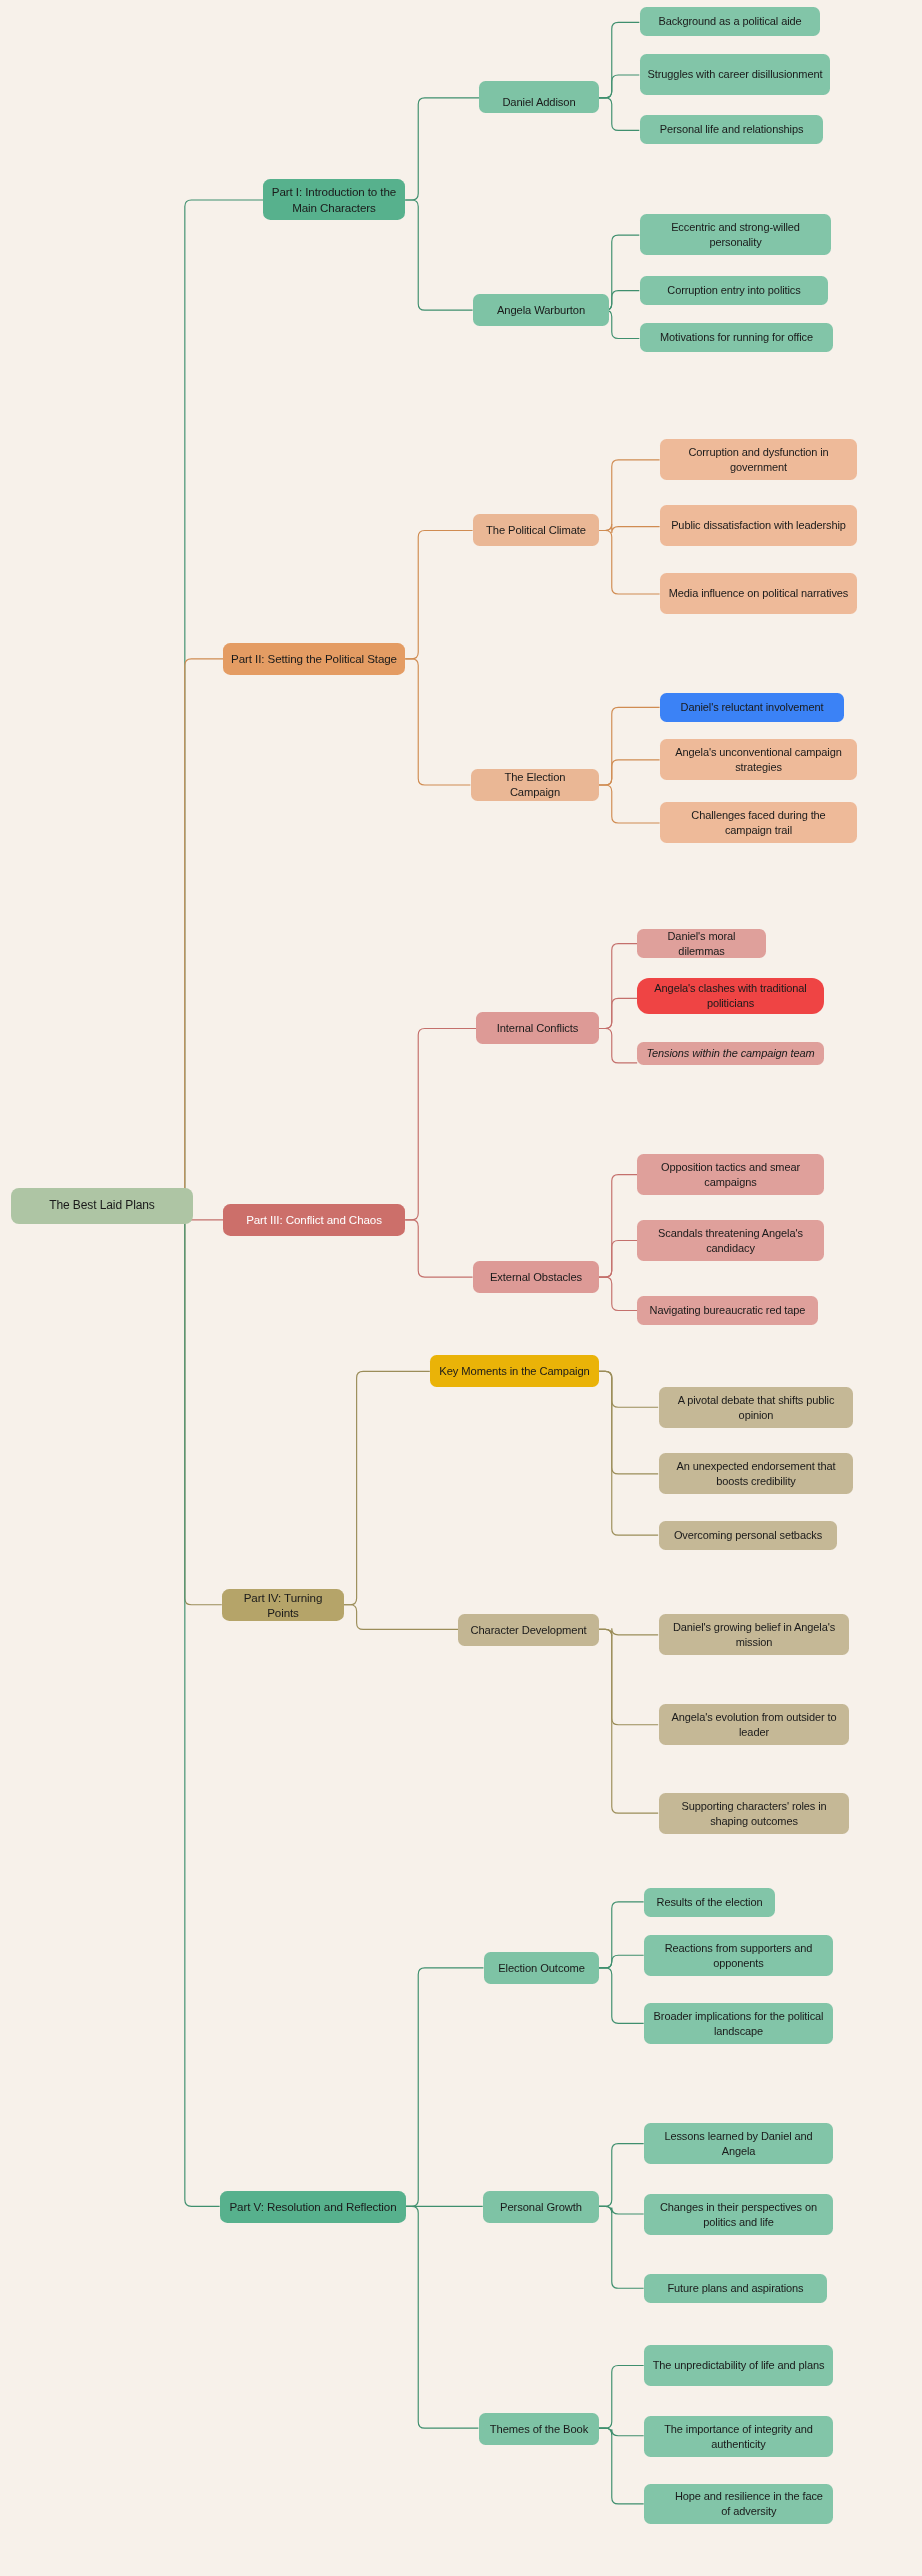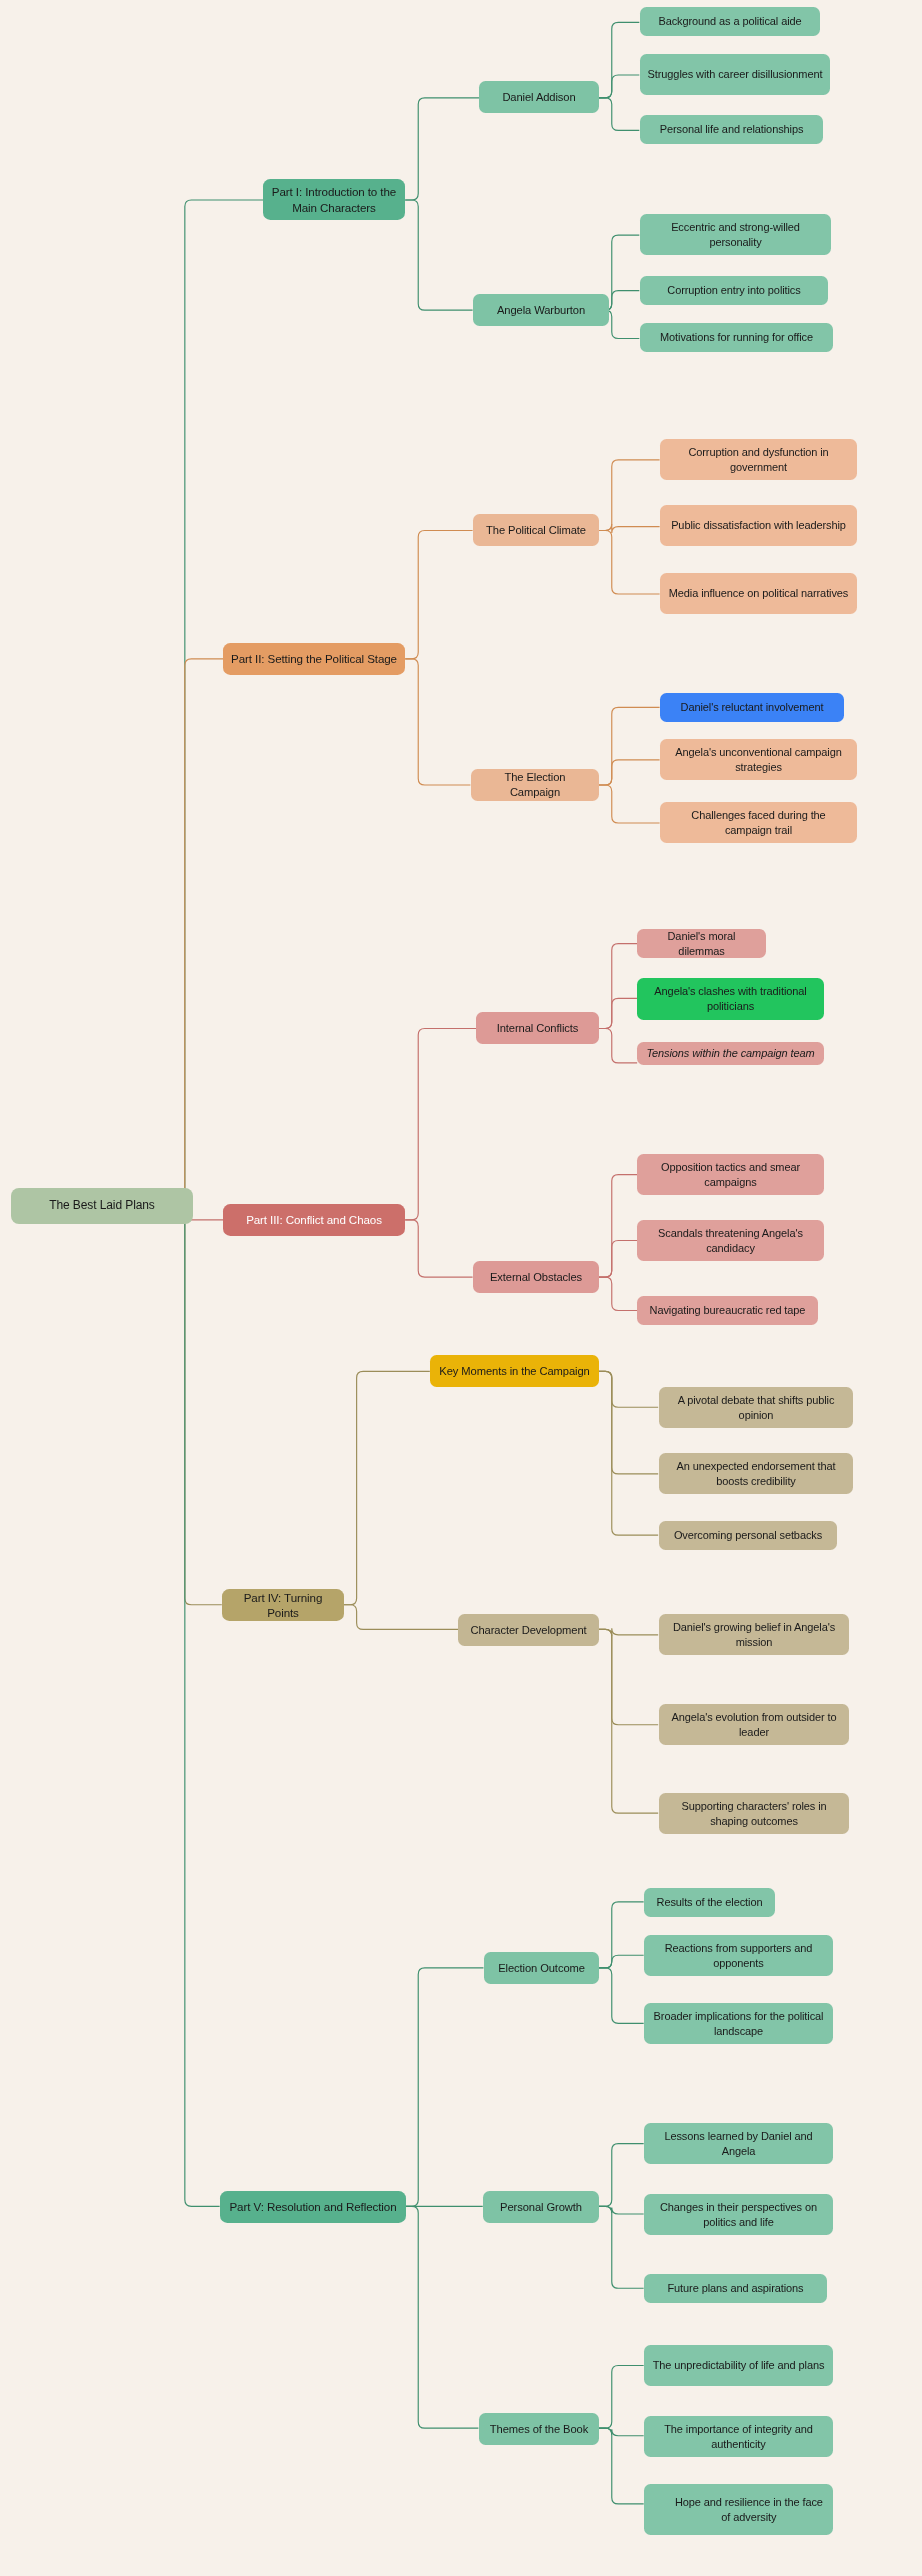--- a/index.html
+++ b/index.html
@@ -87,21 +87,21 @@
       <path d="M 826 3349 L 835 3349 Q 844 3349 844 3358 L 844 3350.5 Q 844 3359.5 853 3359.5 L 888 3359.5" fill="none" stroke="#3f8f6e" stroke-width="1.6"></path>
       <path d="M 826 3349 L 835 3349 Q 844 3349 844 3358 L 844 3444.5 Q 844 3453.5 853 3453.5 L 888 3453.5" fill="none" stroke="#3f8f6e" stroke-width="1.6"></path>
     </svg>
   <div id="nodes">
       <div class="node root" style="left: 11px; top: 1188px; width: 182px; height: 36px; background: rgb(174, 197, 164);">
         <span>The Best Laid Plans</span>
       </div>
       <div class="node lvl1" style="left: 263px; top: 179px; width: 142px; height: 41px; background: rgb(87, 177, 141);">
         <span>Part I: Introduction to the Main Characters</span>
       </div>
-      <div class="node lvl2" style="left: 479px; top: 81px; width: 120px; height: 32px; background: rgb(126, 195, 165);">
+      <div class="node lvl2" style="left: 479px; top: 81px; width: 120px; height: 32px; background: rgb(126, 195, 165); align-items: flex-end;">
         <span>Daniel Addison</span>
       </div>
       <div class="node lvl3" style="left: 640px; top: 7.3px; width: 180px; height: 29px; background: rgb(130, 197, 168);">
         <span>Background as a political aide</span>
       </div>
       <div class="node lvl3" style="left: 640px; top: 54px; width: 190px; height: 41px; background: rgb(130, 197, 168);">
         <span>Struggles with career disillusionment</span>
       </div>
       <div class="node lvl3" style="left: 640px; top: 115px; width: 183px; height: 29px; background: rgb(130, 197, 168);">
         <span>Personal life and relationships</span>
@@ -147,21 +147,21 @@
       </div>
       <div class="node lvl1 white-text" style="left: 223px; top: 1204px; width: 182px; height: 32px; background: rgb(204, 111, 106);">
         <span>Part III: Conflict and Chaos</span>
       </div>
       <div class="node lvl2" style="left: 476px; top: 1012px; width: 123px; height: 32px; background: rgb(221, 154, 150);">
         <span>Internal Conflicts</span>
       </div>
       <div class="node lvl3" style="left: 637px; top: 929px; width: 129px; height: 29px; background: rgb(223, 160, 155);">
         <span>Daniel's moral dilemmas</span>
       </div>
-      <div class="node lvl3" style="left: 637px; top: 978px; width: 187px; height: 42px; background: #22c55e;">
+      <div class="node lvl3" style="left: 637px; top: 978px; width: 187px; height: 36px; background: #ef4444; border-radius: 12px;">
         <span>Angela's clashes with traditional politicians</span>
       </div>
       <div class="node lvl3" style="left: 637px; top: 1042px; width: 187px; height: 23px; background: rgb(223, 160, 155); font-style: italic;">
         <span>Tensions within the campaign team</span>
       </div>
       <div class="node lvl2" style="left: 473px; top: 1261px; width: 126px; height: 32px; background: rgb(221, 154, 150);">
         <span>External Obstacles</span>
       </div>
       <div class="node lvl3" style="left: 637px; top: 1154px; width: 187px; height: 41px; background: rgb(223, 160, 155);">
         <span>Opposition tactics and smear campaigns</span>
@@ -228,18 +228,18 @@
       </div>
       <div class="node lvl2" style="left: 479px; top: 2413px; width: 120px; height: 32px; background: rgb(126, 195, 165);">
         <span>Themes of the Book</span>
       </div>
       <div class="node lvl3" style="left: 644px; top: 2345px; width: 189px; height: 41px; background: rgb(130, 197, 168);">
         <span>The unpredictability of life and plans</span>
       </div>
       <div class="node lvl3" style="left: 644px; top: 2416px; width: 189px; height: 41px; background: rgb(130, 197, 168);">
         <span>The importance of integrity and authenticity</span>
       </div>
-      <div class="node lvl3" style="left: 644px; top: 2484px; width: 189px; height: 51px; background: rgb(130, 197, 168); padding-left: 28px;">
+      <div class="node lvl3" style="left: 644px; top: 2484px; width: 189px; height: 40px; background: rgb(130, 197, 168); padding-left: 28px;">
         <span>Hope and resilience in the face of adversity</span>
       </div>
     </div>
 </div>
 
 
 </body></html>

